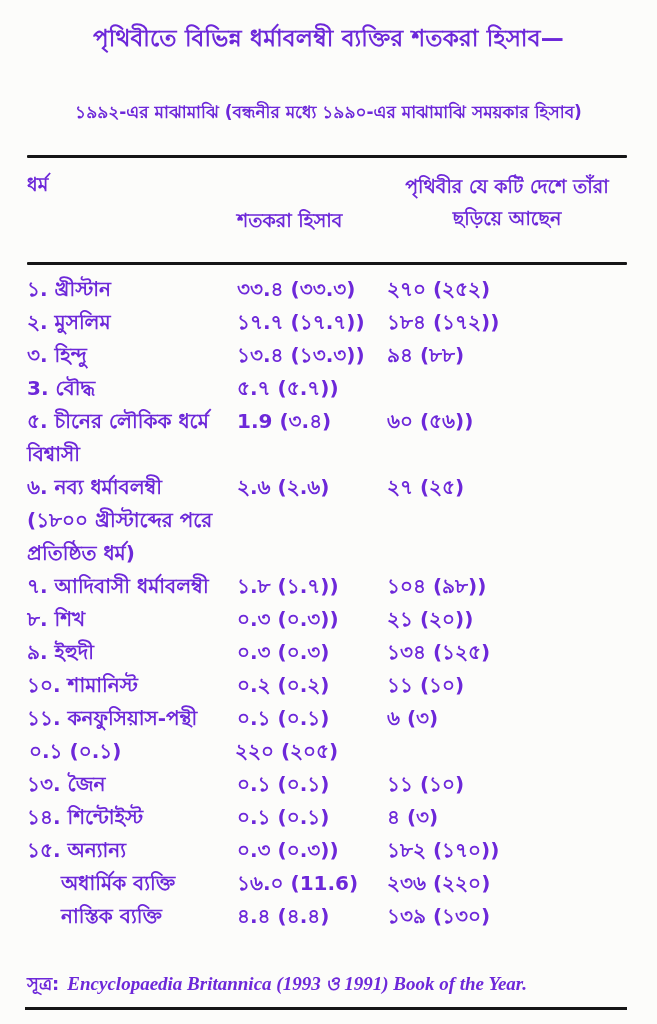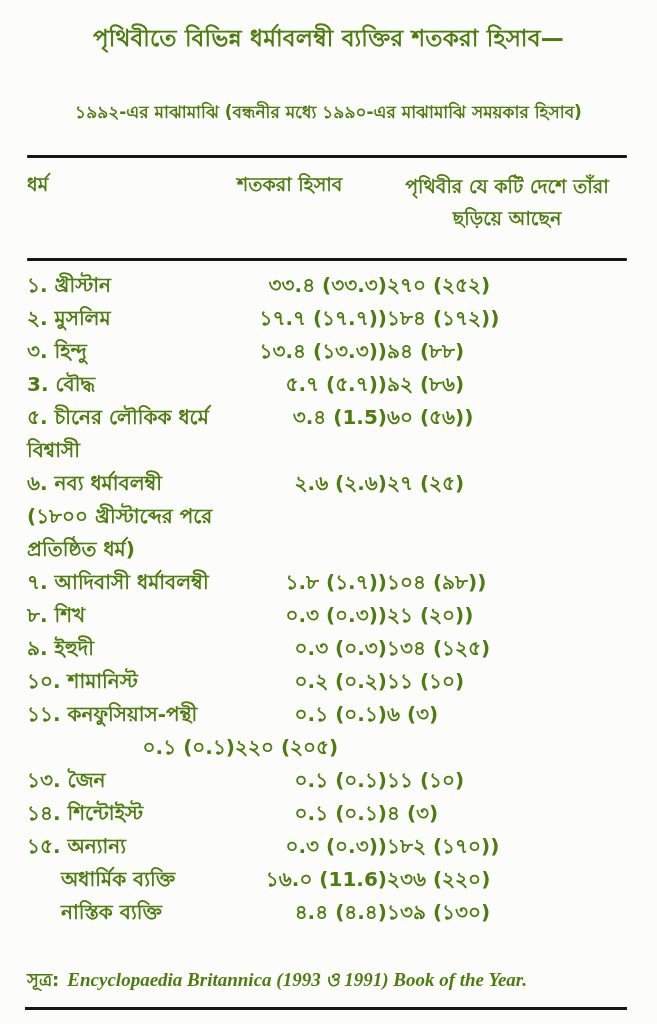--- a/index.html
+++ b/index.html
@@ -6,21 +6,21 @@
     margin: 0;
     padding: 0;
     background: #e8e6e1;
   }
   .sheet {
     position: relative;
     width: 657px;
     height: 1024px;
     margin: 0 auto;
     background: #fcfcfa;
-    color: #4d7c0f;
+    color: #6d28d9;
     font-family: "DejaVu Sans", sans-serif;
     overflow: hidden;
   }
   .page-title {
     padding-top: 20px;
     text-align: center;
     font-size: 23px;
     font-weight: bold;
     letter-spacing: 0.2px;
   }
@@ -39,35 +39,35 @@
     border-radius: 1px;
   }
   .thead {
     display: grid;
     grid-template-columns: 208px 152px 1fr;
     padding: 12px 0 24px 0;
     font-size: 19px;
     font-weight: bold;
     align-items: start;
   }
-  .th-c2 { padding-left: 2px; }
+  .th-c2 { padding-left: 2px; margin-top: 36px; }
   .th-c3 { text-align: center; line-height: 32px; }
   .tbody {
     padding: 8px 0 6px 0;
     font-size: 20px;
     font-weight: bold;
   }
   .row {
     display: grid;
     grid-template-columns: 208px 152px 1fr;
     line-height: 33px;
   }
   .c1 { white-space: nowrap; overflow: visible; }
   .row.indent .c1 { padding-left: 34px; }
-  .c2 { padding-left: 2px; white-space: nowrap; text-align: right; }
+  .c2 { padding-left: 2px; white-space: nowrap; }
   .c3 { text-align: left; padding-right: 14px; white-space: nowrap; }
   .cont { line-height: 33px; }
   .source-note {
     margin: 30px 30px 16px 27px;
     font-size: 18px;
   }
   .source-label {
     font-weight: bold;
     font-family: "DejaVu Sans", sans-serif;
     margin-right: 8px;
@@ -123,25 +123,24 @@
           <div class="c3">১৮৪ (১৭২))</div>
         </div>
         <div class="row">
           <div class="c1">৩. হিন্দু</div>
           <div class="c2">১৩.৪ (১৩.৩))</div>
           <div class="c3">৯৪ (৮৮)</div>
         </div>
         <div class="row">
           <div class="c1">3. বৌদ্ধ</div>
           <div class="c2">৫.৭ (৫.৭))</div>
-          <div class="c3">৯২ (৮৬)</div>
         </div>
         <div class="row">
           <div class="c1">৫. চীনের লৌকিক ধর্মে</div>
-          <div class="c2">৩.৪ (1.5)</div>
+          <div class="c2">1.9 (৩.৪)</div>
           <div class="c3">৬০ (৫৬))</div>
         </div>
         <div class="cont">বিশ্বাসী</div>
         <div class="row">
           <div class="c1">৬. নব্য ধর্মাবলম্বী</div>
           <div class="c2">২.৬ (২.৬)</div>
           <div class="c3">২৭ (২৫)</div>
         </div>
         <div class="cont">(১৮০০ খ্রীস্টাব্দের পরে</div>
         <div class="cont">প্রতিষ্ঠিত ধর্ম)</div>

